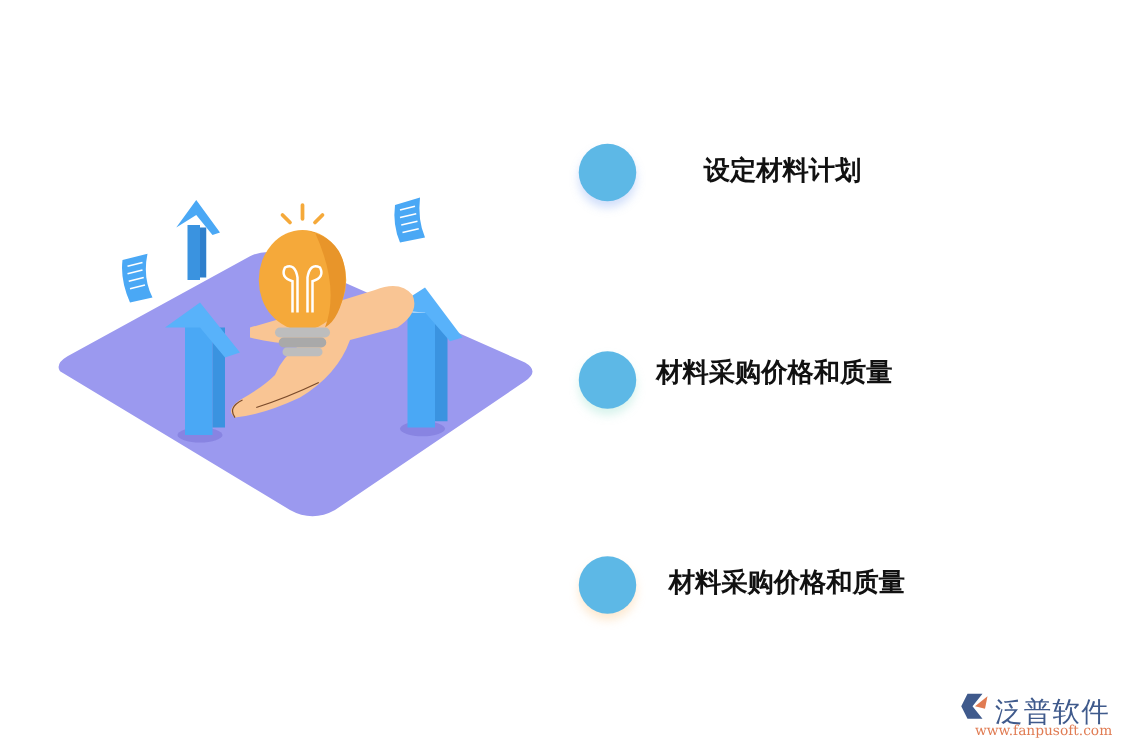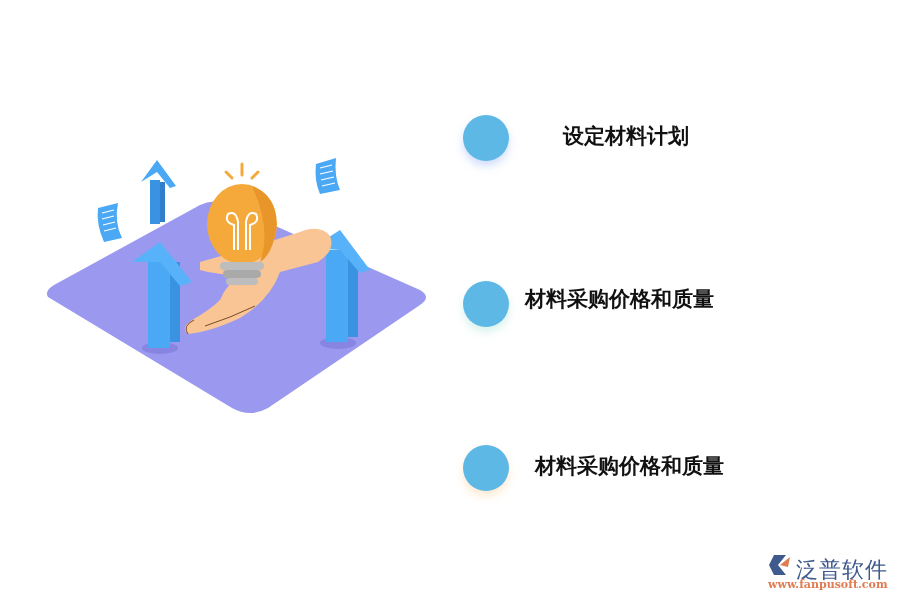--- a/index.html
+++ b/index.html
@@ -16,21 +16,21 @@
   }
   .dot.s1 { box-shadow: 0 5px 8px rgba(120,160,240,0.35); }
   .dot.s2 { box-shadow: 0 5px 8px rgba(140,220,200,0.35); }
   .dot.s3 { box-shadow: 0 5px 8px rgba(250,200,140,0.40); }
   .label {
     position: absolute; font-weight: bold; font-size: 21px; color: #111;
     text-align: left; line-height: 30px;
   }
   .logo { position: absolute; left: 768px; top: 551px; width: 130px; height: 45px; }
   .logo-text { position: absolute; left: 28px; top: 4px; font-size: 22px; color: #3f5a8c; letter-spacing: 1px; }
-  .logo-url { position: absolute; left: 0; top: 27px; font-size: 11px; color: #e07b52; font-family: "DejaVu Serif", serif; font-weight: bold; }
+  .logo-url { position: absolute; left: 12px; top: 27px; font-size: 11px; color: #e07b52; font-family: "DejaVu Serif", serif; }
 </style>
 </head>
 <body>
 
 <svg class="illustration" viewBox="0 0 450 600" xmlns="http://www.w3.org/2000/svg">
 
   <path d="M48 297 Q44 291 54 285 L200 205 Q214 198 228 205 L420 290 Q432 297 420 305 L268 408 Q250 418 232 408 Z" fill="#9b99ef"></path>
 
   <g>
     <path d="M98 208 L118 203 Q114 222 122 238 L104 242 Q96 224 98 208 Z" fill="#4aa8f5"></path>

